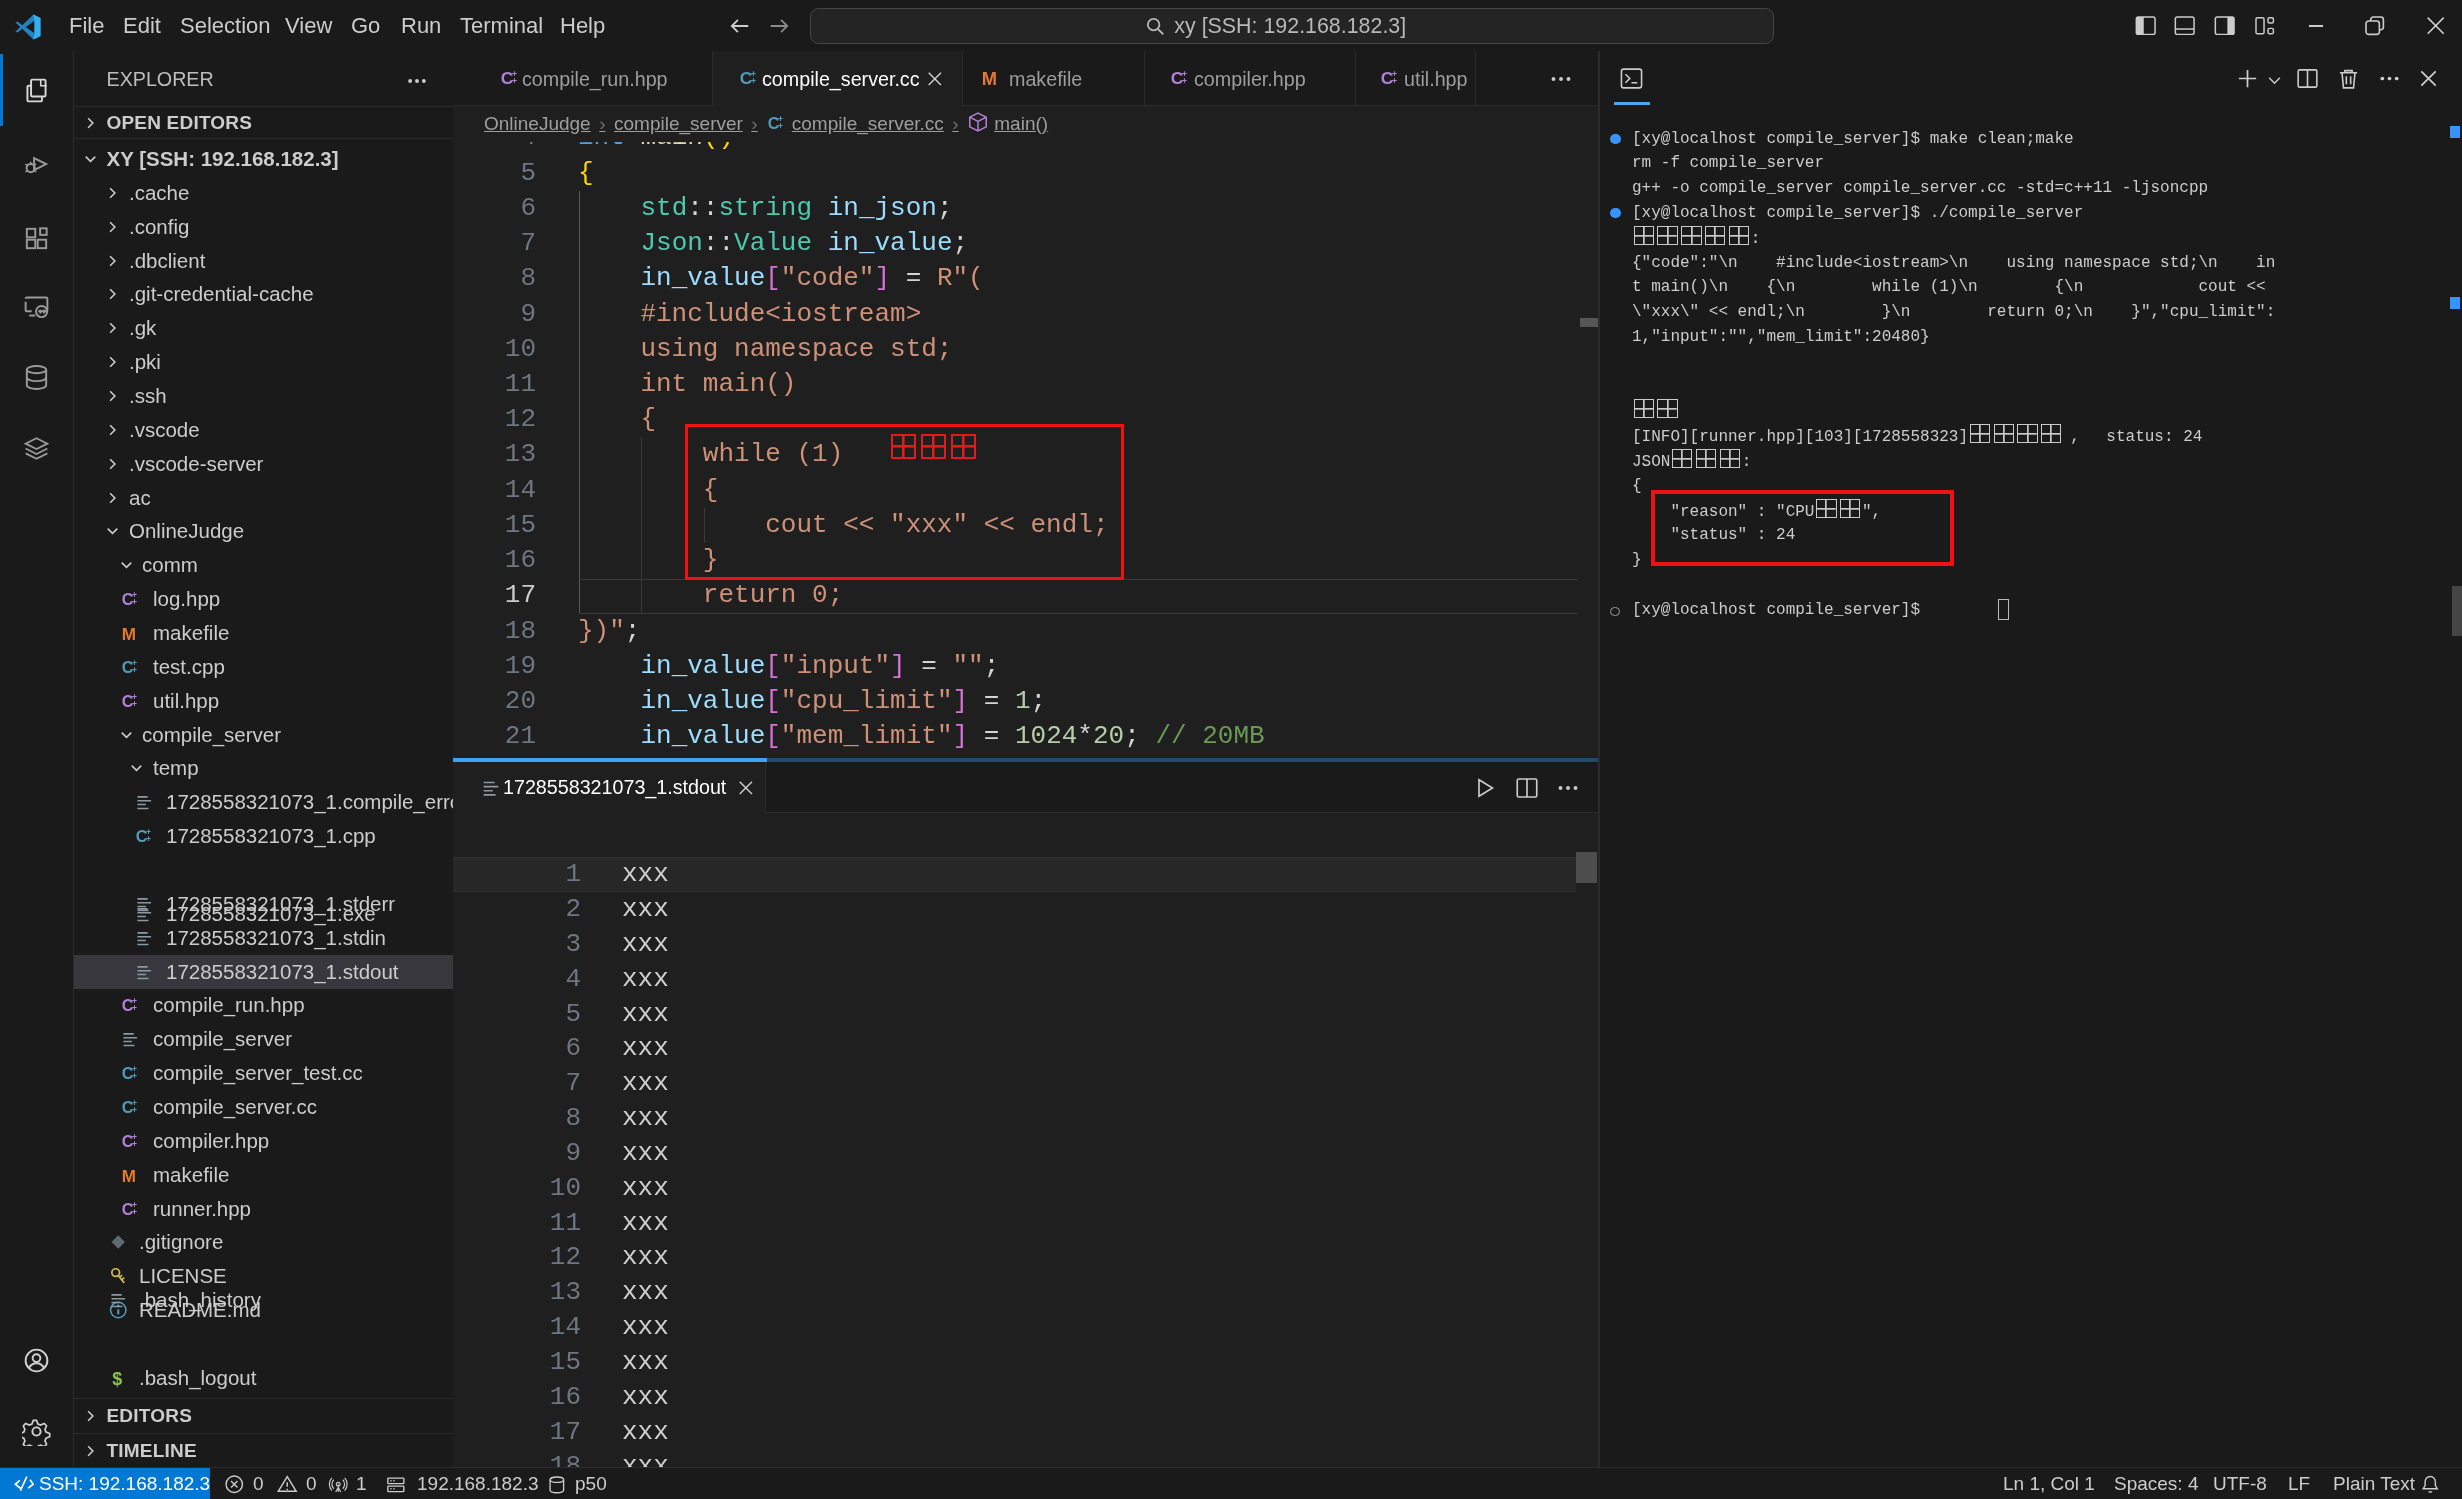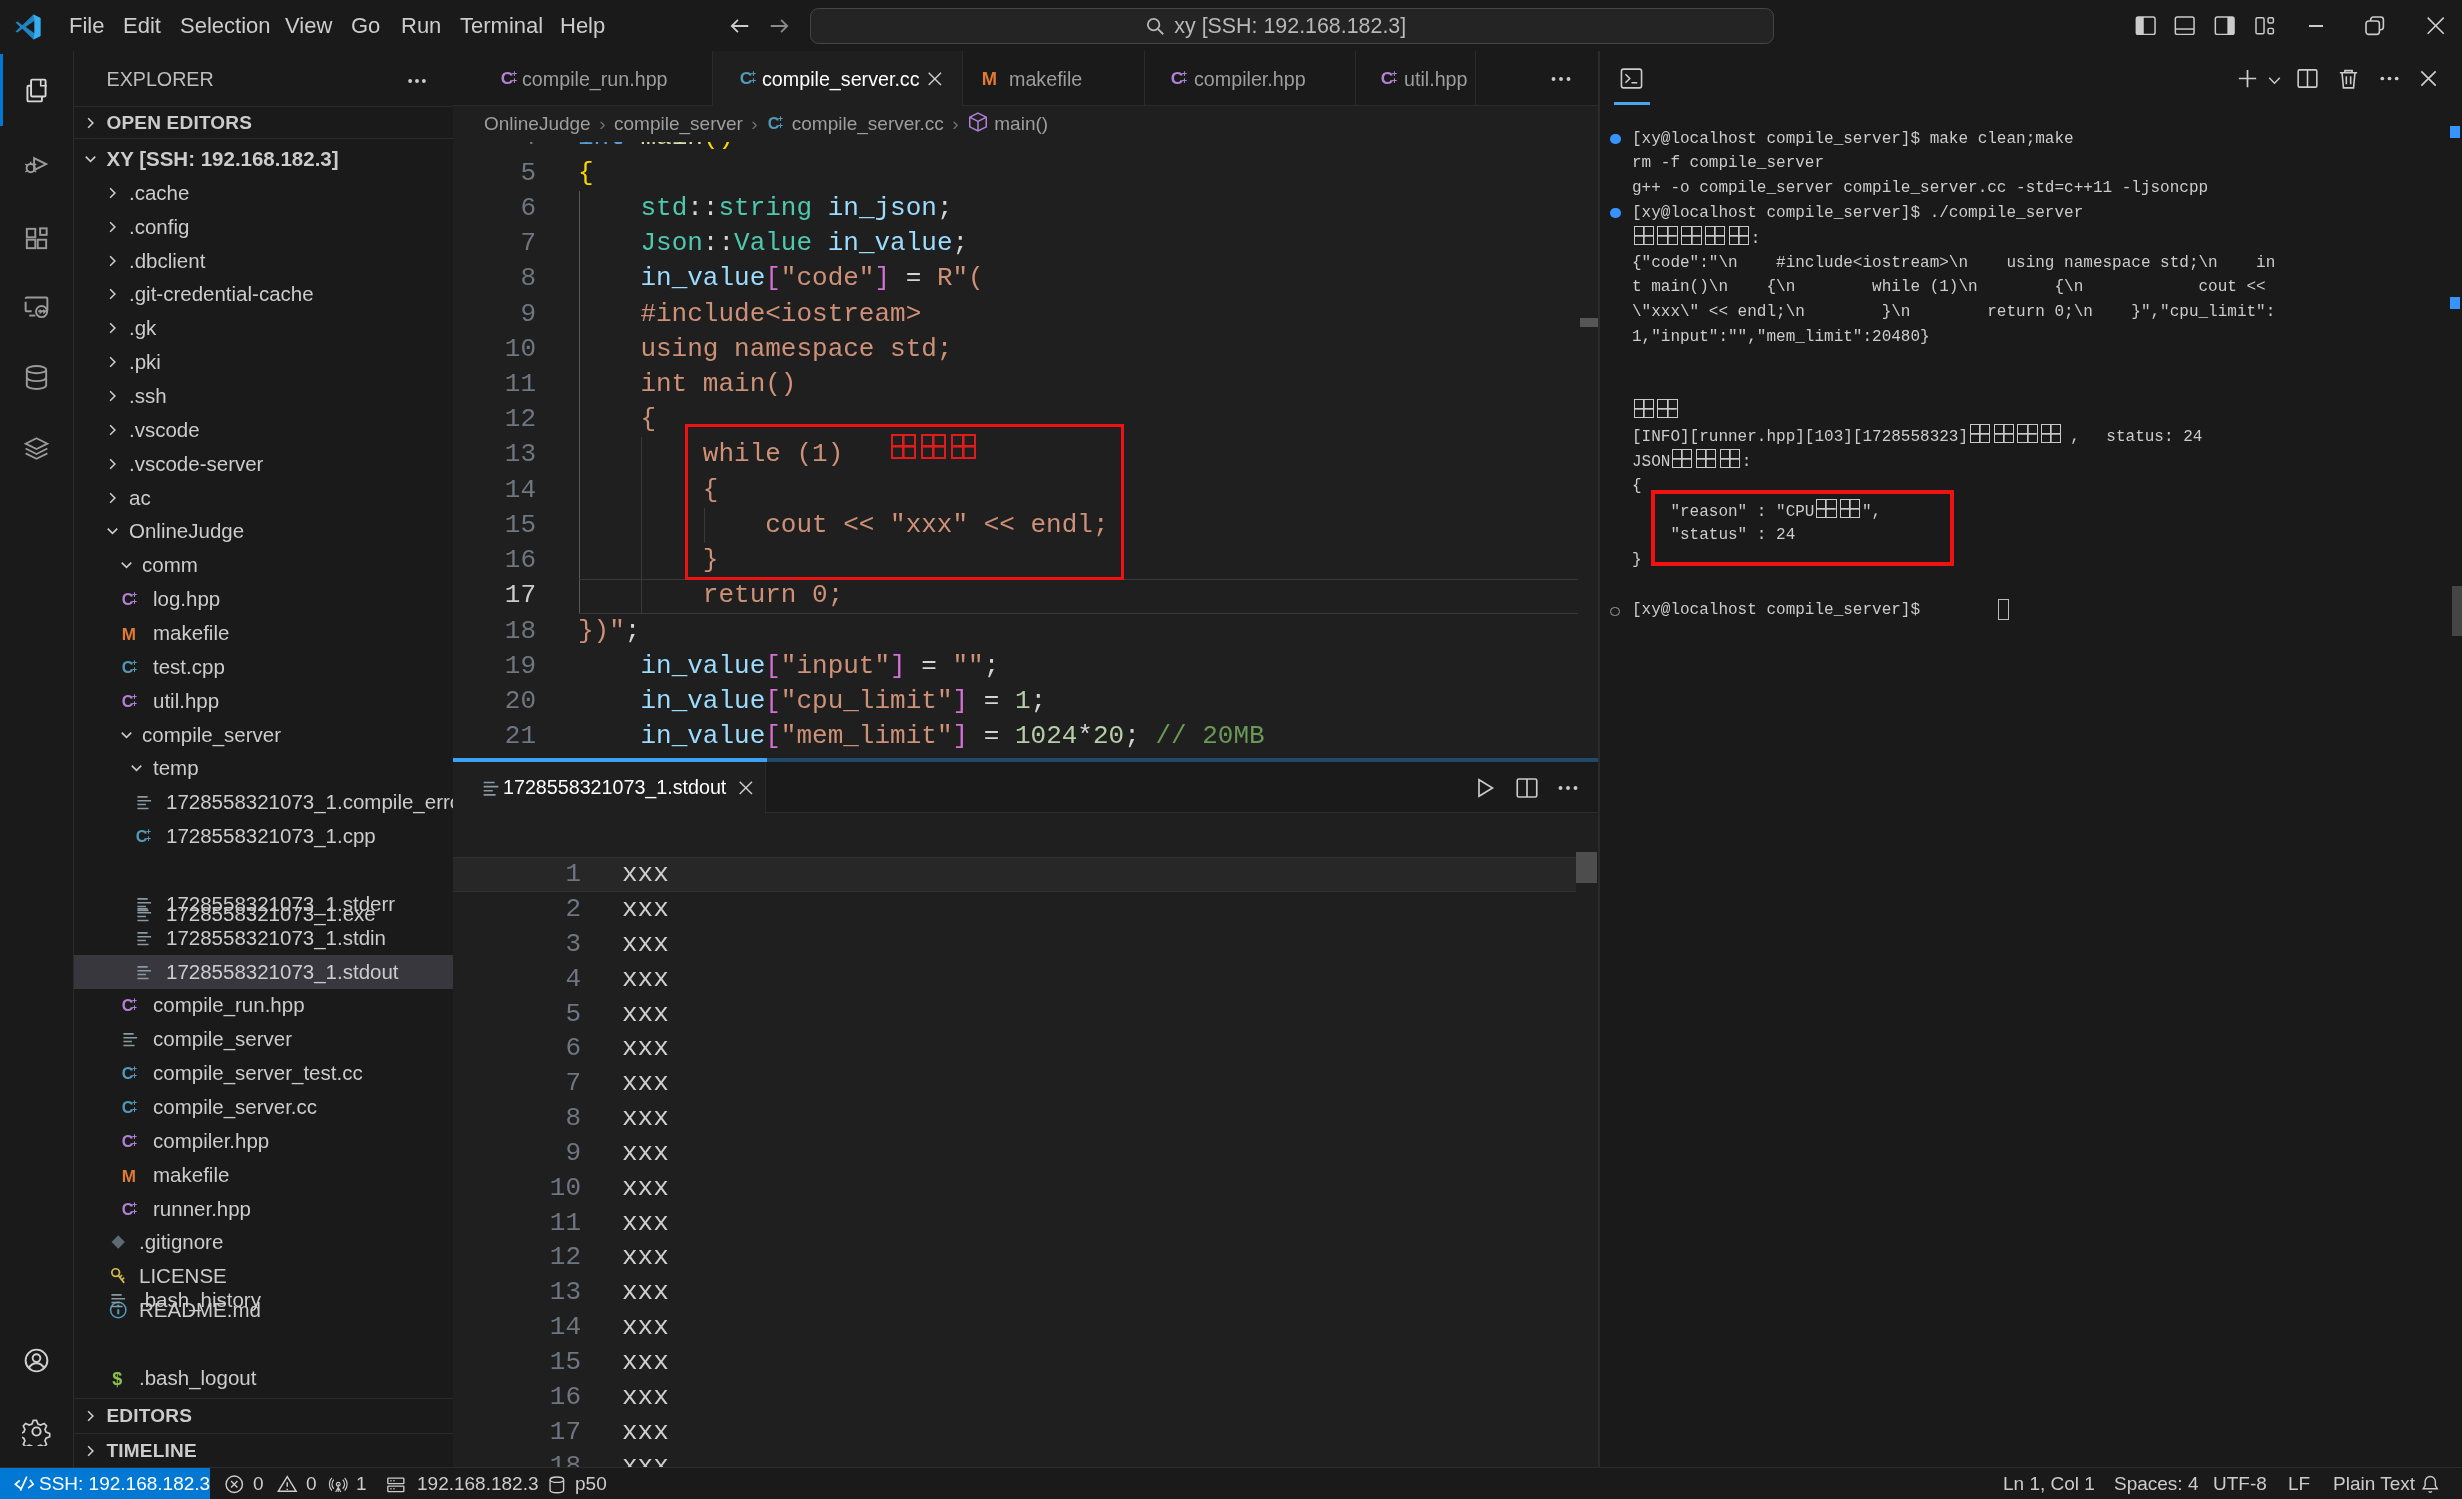--- a/index.html
+++ b/index.html
@@ -23,21 +23,21 @@
   .chev { position:absolute; top:50%; transform:translateY(-50%); width:19px; height:19px; }
   .sect { font-size:19px; font-weight:bold; letter-spacing:0.2px; }
   .ficon { position:absolute; top:50%; transform:translateY(-50%); width:20.5px; height:20.5px; }
   
   #editor-top { left:453px; top:51px; width:1145px; height:706px; background:#1f1f1f; overflow:hidden; }
   #tabs-top { position:absolute; left:0; top:0; width:1145px; height:55px; background:#1a1a1a; border-bottom:0.9px solid #2b2b2b; }
   .tab { position:absolute; top:0; height:55px; color:#9d9d9d; font-size:19.7px; border-right:0.9px solid #2b2b2b; }
   .tab .tlbl { position:absolute; top:50%; transform:translateY(-50%); white-space:nowrap; }
   .tab.active { background:#1f1f1f; color:#ffffff; height:56px; border-right:0.9px solid #2b2b2b; }
   .ticon { position:absolute; top:16.2px; width:22px; height:22px; }
-  .bcrumb { position:absolute; color:#9e9e9e; font-size:19px; white-space:nowrap; z-index:5; background:#1f1f1f; }
+  .bcrumb { position:absolute; color:#9e9e9e; font-size:19px; white-space:nowrap; z-index:5; background:#1f1f1f;text-decoration:underline; }
   .bsep { color:#707070; padding:0 8.5px; }
   .cline { position:absolute; left:125px; height:36px; line-height:35px; font-size:26px; white-space:pre;
     font-family:"Liberation Mono", monospace; color:#d4d4d4; }
   .lnum { position:absolute; left:0; width:83px; height:36px; line-height:35px; text-align:right;
     font-size:26px; color:#6e7681; font-family:"Liberation Mono", monospace; }
   .kb { color:#569cd6; } .ty { color:#4ec9b0; } .vr { color:#9cdcfe; } .st { color:#ce9178; }
   .nu { color:#b5cea8; } .cm { color:#6a9955; } .pk { color:#d670d6; } .gd { color:#ffd700; } .fn { color:#dcdcaa; }
   .iguide { position:absolute; width:0.9px; background:#3a3a3a; }
   
   #editor-bot { left:453px; top:758px; width:1145px; height:710px; background:#1f1f1f; overflow:hidden; }

